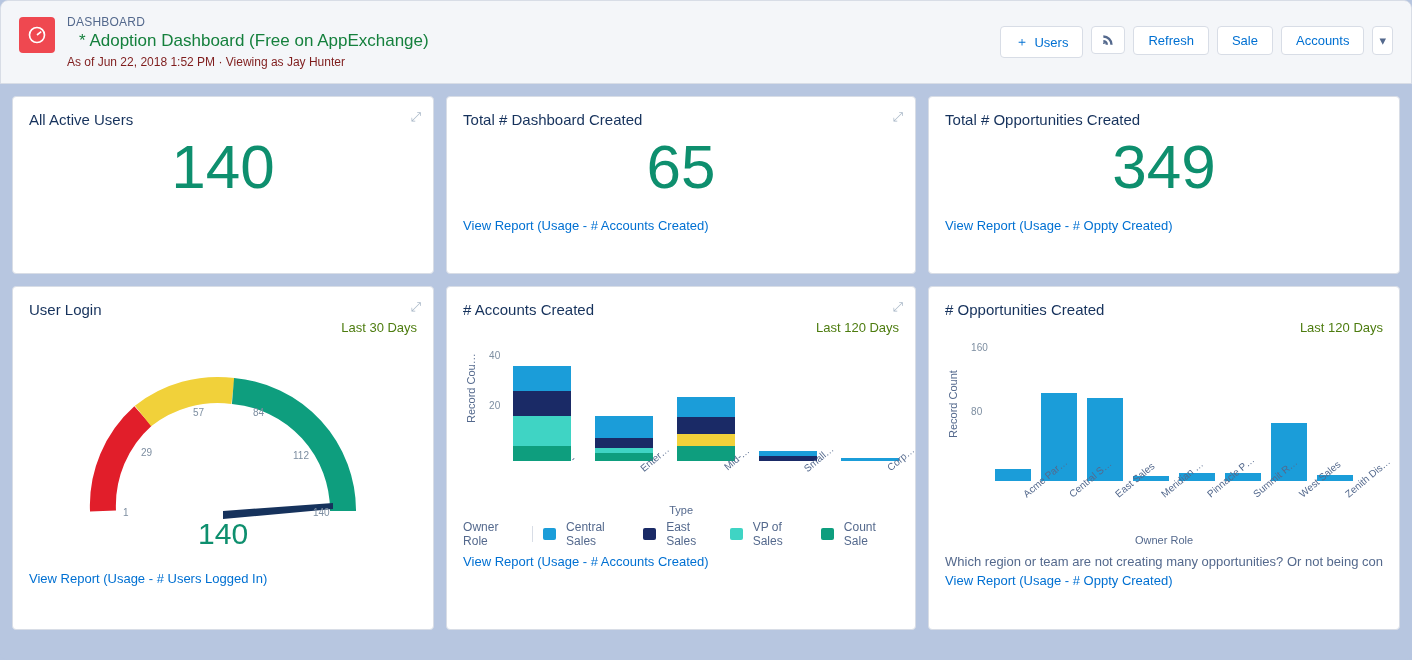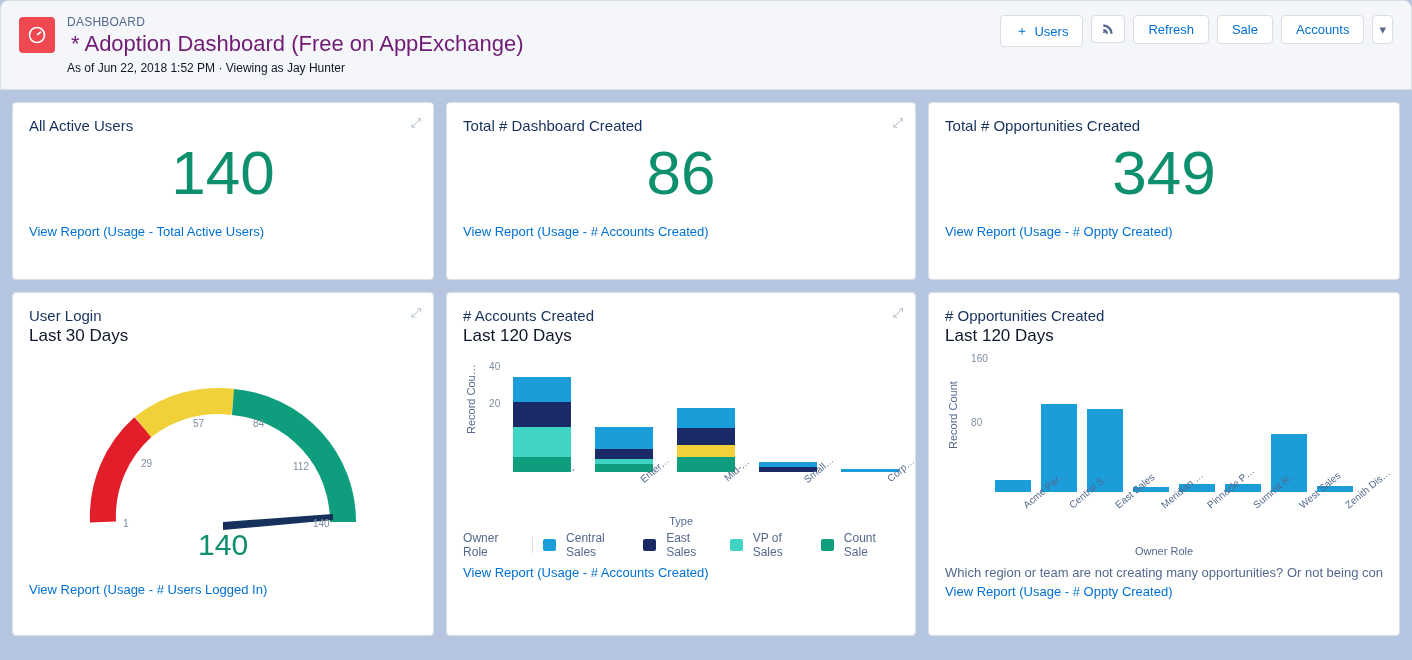--- a/index.html
+++ b/index.html
@@ -18,40 +18,40 @@
     border-radius: 8px;
   }
   
   .header {
     background: #f4f6f9;
     border: 1px solid #d8dde6;
     border-radius: 8px 8px 0 0;
     padding: 14px 18px 14px 18px;
     display: flex;
     justify-content: space-between;
-    align-items: flex-start;
+    align-items: center;
     position: relative;
   }
   .header::after {           
     content: "";
     position: absolute; inset: 0;
     pointer-events: none;
   }
   .title-area { display: flex; gap: 12px; }
   .app-icon {
     width: 36px; height: 36px;
     background: #ef4850;
     border-radius: 4px;
     display: flex; align-items: center; justify-content: center;
     color: #fff;
     margin-top: 2px;
   }
   .crumb { font-size: 12px; color: #54698d; letter-spacing: .02em; }
-  .title { font-size: 22px; font-weight: 400; color: #701a75; margin: 2px 4px 4px; }
-  .meta  { font-size: 12px; color: #0f172a; }
+  .title { font-size: 17px; font-weight: 400; color: #15803d; margin: 2px 12px 4px; }
+  .meta  { font-size: 12px; color: #7f1d1d; }
   .actions { display: flex; gap: 8px; align-items: flex-start; }
   .btn {
     background: #fff;
     border: 1px solid #d8dde6;
     border-radius: 4px;
     padding: 6px 14px;
     font-size: 13px;
     color: #0070d2;
     display: inline-flex;
     align-items: center;
@@ -69,21 +69,21 @@
   }
   .card {
     background: #fff;
     border: 1px solid #d8dde6;
     border-radius: 4px;
     padding: 14px 16px 12px;
     position: relative;
     min-height: 178px;
   }
   .card-title { font-size: 15px; color: #16325c; margin-bottom: 2px; }
-  .card-sub   { font-size: 17px; color: #0f172a; }
+  .card-sub   { font-size: 13px; color: #4d7c0f; text-align: right; }
   .expand-icon {
     position: absolute; top: 12px; right: 12px;
     color: #a8b7c7; cursor: pointer;
   }
   .metric {
     font-size: 62px;
     font-weight: 400;
     color: #0e8f6e;
     text-align: center;
     margin: 8px 0 20px;
@@ -165,27 +165,26 @@
       </button>
     </div>
   </div>
 
   <div class="grid">
 
     <div class="card">
       <span class="expand-icon">⤢</span>
       <div class="card-title">All Active Users</div>
       <div class="metric">140</div>
-      <div class="link">View Report (Usage - Total Active Users)</div>
     </div>
 
     <div class="card">
       <span class="expand-icon">⤢</span>
       <div class="card-title">Total # Dashboard Created</div>
-      <div class="metric">86</div>
+      <div class="metric">65</div>
       <div class="link">View Report (Usage - # Accounts Created)</div>
     </div>
 
     <div class="card">
 
       <div class="card-title">Total # Opportunities Created</div>
       <div class="metric">349</div>
       <div class="link">View Report (Usage - # Oppty Created)</div>
     </div>
 
@@ -216,21 +215,21 @@
     </div>
 
     <div class="card tall">
       <span class="expand-icon">⤢</span>
       <div class="card-title"># Accounts Created</div>
       <div class="card-sub">Last 120 Days</div>
 
       <div class="stacked-wrap" style="position:relative;">
         <div class="axis-label-y">Record Cou…</div>
         <div class="stacked">
-          <span class="ytick" style="bottom:63px">20</span>
+          <span class="ytick" style="bottom:50px">20</span>
           <span class="ytick" style="bottom:100px">40</span>
 
           <div class="col">
             <div class="seg" style="height:25px;background:#1b9dd9"></div>
             <div class="seg" style="height:25px;background:#1a2a66"></div>
             <div class="seg" style="height:30px;background:#3fd4c4"></div>
             <div class="seg" style="height:15px;background:#0e9e7e"></div>
           </div>
 
           <div class="col">

